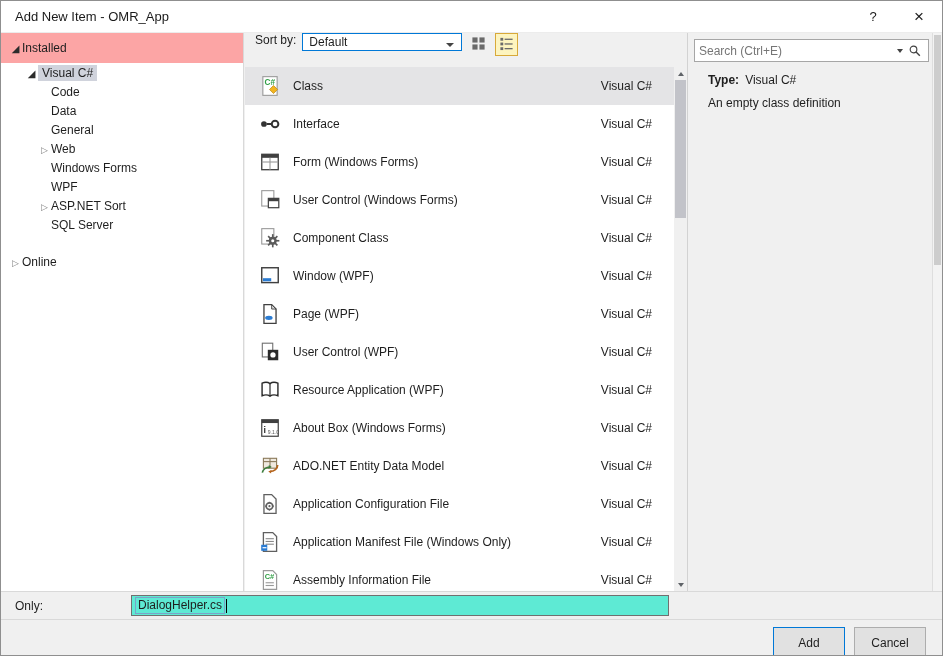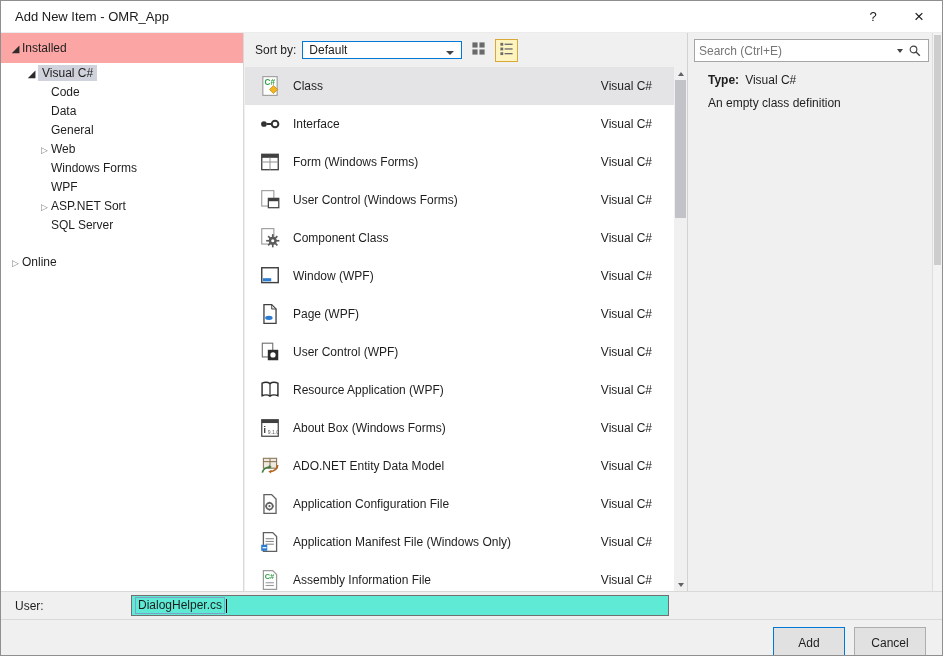--- a/index.html
+++ b/index.html
@@ -26,21 +26,21 @@
   .exp::before{content:"◢";font-size:10px;color:#2b2b2b;}
   .col::before{content:"▷";font-size:9px;color:#808080;}
   .ind2{padding-left:24px;}
   .ind3{padding-left:50px;}
   .ind3a{padding-left:37px;}
   .sel-label{background:#d0d3dc;padding:1px 4px;}
   .online-row{margin-top:18px;padding-left:8px;height:20px;display:flex;align-items:center;font-size:12px;color:#1e1e1e;text-align:center;}
 
   
   .center-panel{position:absolute;top:0;left:244px;width:442px;bottom:0;}
-  .sortbar{position:absolute;top:0;left:0;right:0;height:34px;display:flex;align-items:center;padding-left:10px;font-size:12px;color:#1e1e1e;}
+  .sortbar{position:absolute;top:0;left:0;right:0;height:34px;display:flex;align-items:flex-start;padding-left:10px;font-size:12px;color:#1e1e1e;}
   .sort-combo{width:160px;height:18px;background:#fff;border:1px solid #0078d7;display:flex;align-items:center;
               padding-left:6px;position:relative;margin-left:6px;font-size:12px;}
   .combo-arrow{position:absolute;right:7px;top:9px;width:0;height:0;border-left:4px solid transparent;border-right:4px solid transparent;border-top:4px solid #444;}
   .view-btn{width:23px;height:23px;margin-left:5px;display:flex;align-items:center;justify-content:center;}
   .view-btn.active{background:#fdf4bf;border:1px solid #d8a939;}
   .view-btn svg{width:15px;height:15px;}
 
   .template-list{position:absolute;top:34px;left:0;right:13px;bottom:0;background:#fff;overflow:hidden;}
   .trow{height:38px;display:flex;align-items:center;padding-left:12px;}
   .trow.sel{background:#e4e4e6;}
@@ -388,21 +388,21 @@
       <div class="desc-row">An empty class definition</div>
     </div>
 
     <div class="right-scrollbar">
       <div class="sb-thumb2"></div>
     </div>
   </div>
 
   <div class="footer">
     <div class="name-band">
-      <span class="name-label">User:</span>
+      <span class="name-label">Only:</span>
       <div class="name-input">
         <span class="value-box">DialogHelper.cs</span>
         <span class="caret"></span>
       </div>
     </div>
     <div class="button-band">
       <div class="btn btn-add">Add</div>
       <div class="btn btn-cancel">Cancel</div>
     </div>
   </div>

